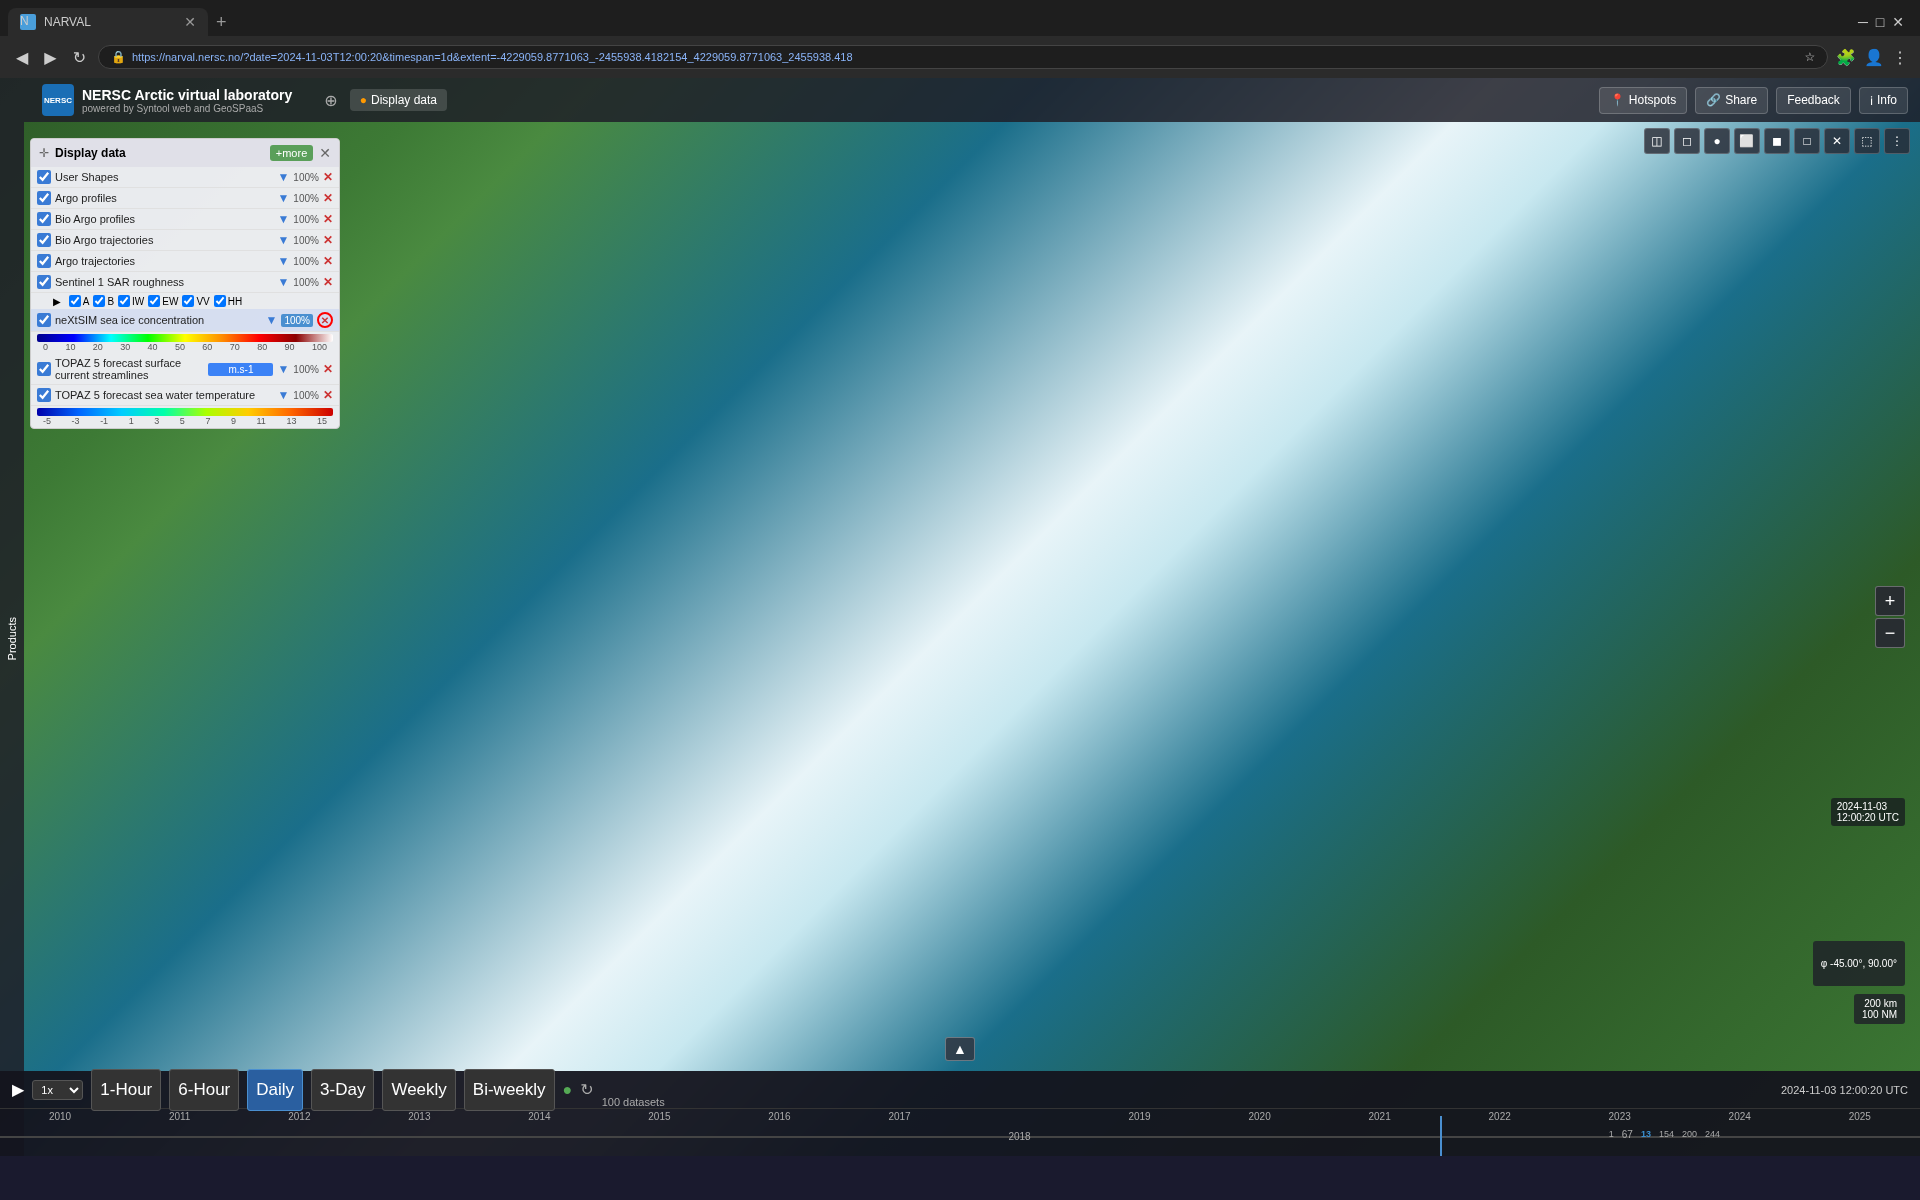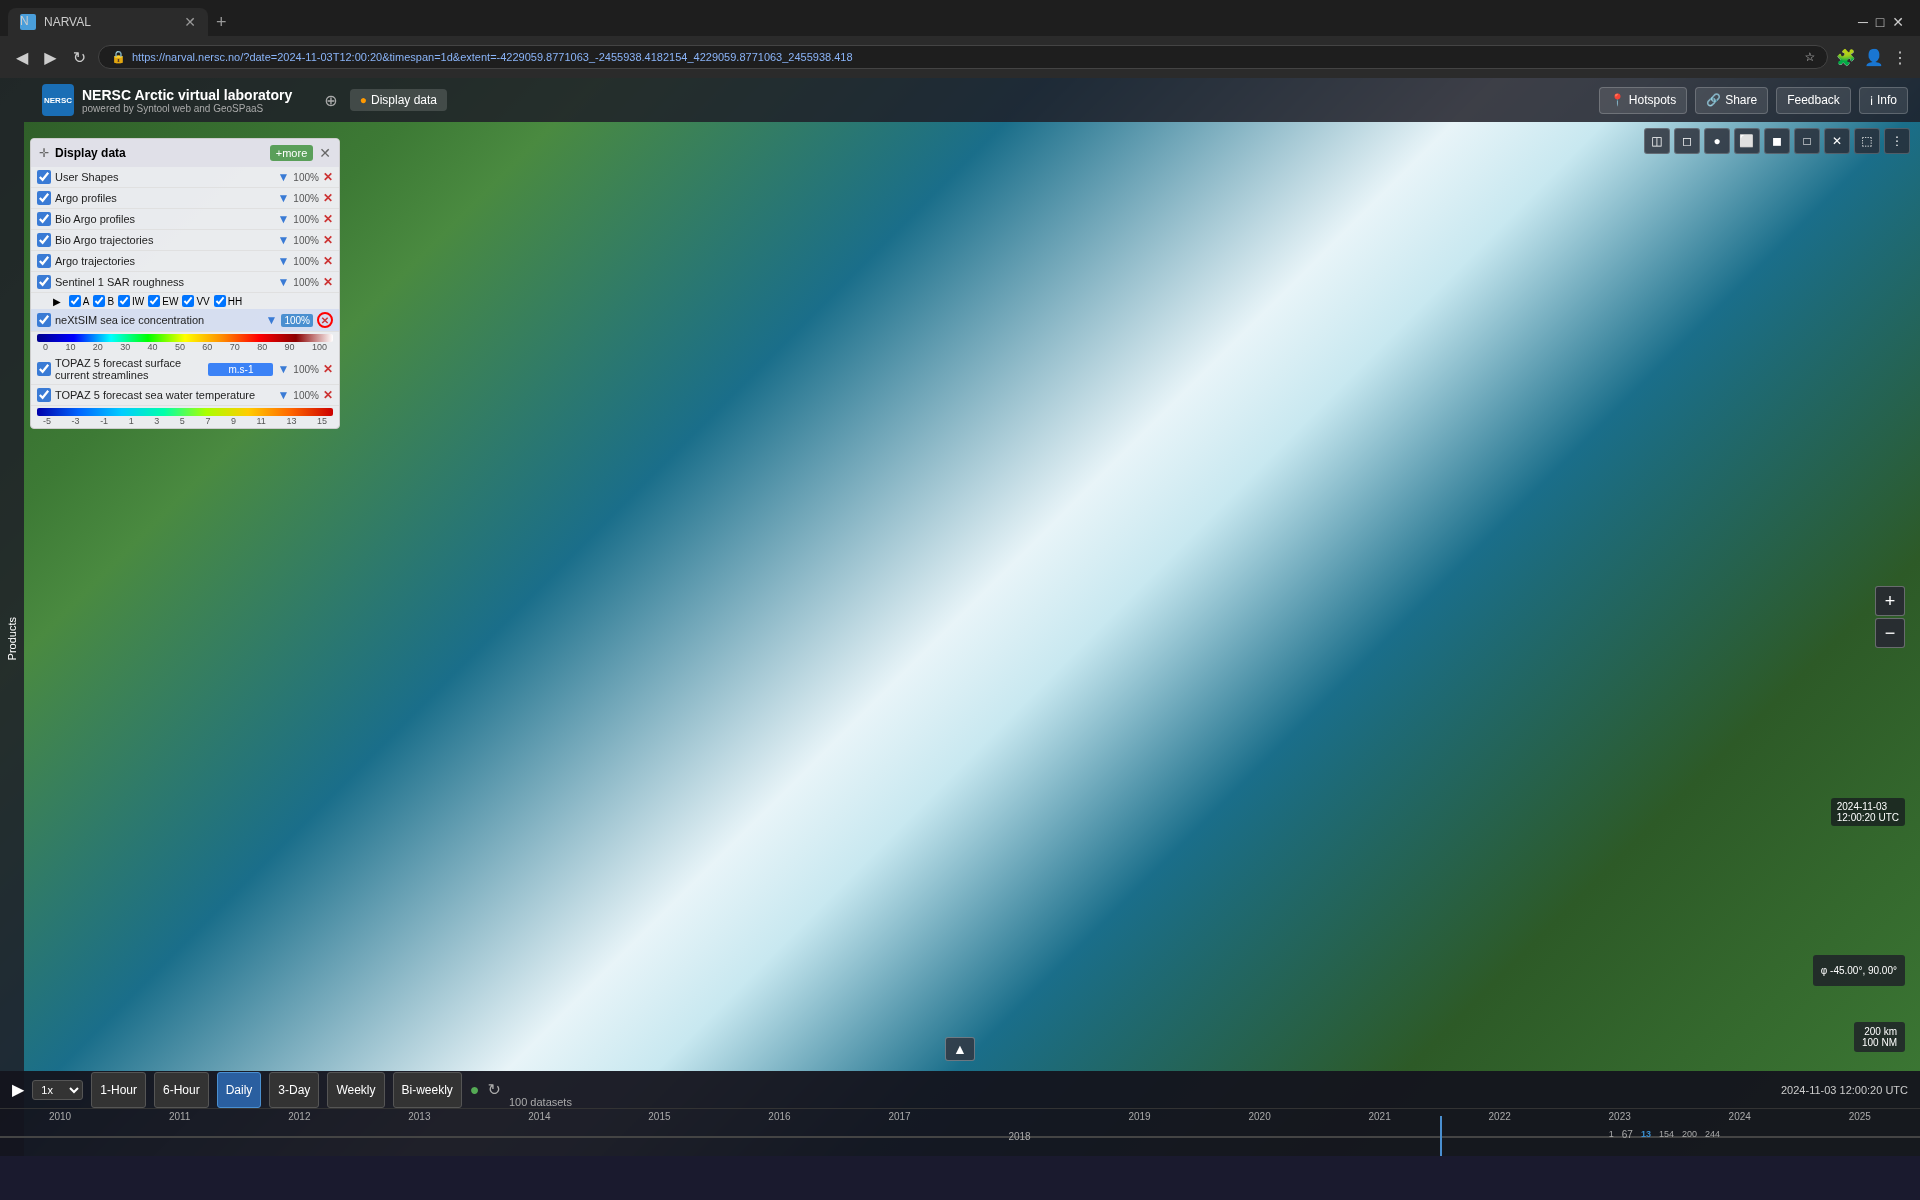--- a/index.html
+++ b/index.html
@@ -59,29 +59,29 @@
     .sub-check-item { display: flex; align-items: center; gap: 2px; }
     .nexisim-bar { padding: 2px 6px; }
     .scale-tick-row { display: flex; justify-content: space-between; font-size: 9px; color: #555; padding: 0 6px; }
     .unit-badge { background: #3b82f6; color: white; font-size: 10px; padding: 1px 20px; border-radius: 2px; }
     .temp-ticks { display: flex; justify-content: space-between; font-size: 9px; color: #555; padding: 0 6px; }
     .selected-row { background: rgba(100,150,255,0.15); }
 
     
     .zoom-controls { position: absolute; right: 15px; top: 50%; transform: translateY(-50%); display: flex; flex-direction: column; gap: 2px; z-index: 100; }
     .zoom-btn { background: rgba(40,40,50,0.9); color: white; border: 1px solid rgba(255,255,255,0.3); width: 30px; height: 30px; cursor: pointer; font-size: 18px; display: flex; align-items: center; justify-content: center; border-radius: 3px; }
-    .scale-indicator { position: absolute; right: 15px; bottom: 104px; background: rgba(30,30,40,0.8); color: white; font-size: 10px; padding: 4px 8px; border-radius: 3px; z-index: 100; text-align: right; }
-    .coords-display { position: absolute; right: 15px; bottom: 100px; background: rgba(30,30,40,0.8); color: white; font-size: 10px; padding: 10px 8px; border-radius: 3px; z-index: 100; }
+    .scale-indicator { position: absolute; right: 15px; bottom: 132px; background: rgba(30,30,40,0.8); color: white; font-size: 10px; padding: 4px 8px; border-radius: 3px; z-index: 100; text-align: right; }
+    .coords-display { position: absolute; right: 15px; bottom: 100px; background: rgba(30,30,40,0.8); color: white; font-size: 10px; padding: 17px 8px; border-radius: 3px; z-index: 100; }
 
     
     .bottom-bar { position: absolute; bottom: 0; left: 0; right: 0; height: 85px; background: rgba(20,20,30,0.95); z-index: 100; }
     .timeline-controls { display: flex; align-items: center; gap: 8px; padding: 6px 12px; border-bottom: 1px solid #333; height: 38px; }
     .play-btn { color: white; cursor: pointer; font-size: 16px; }
     .speed-select { background: #333; color: white; border: 1px solid #555; border-radius: 3px; padding: 2px 4px; font-size: 11px; cursor: pointer; }
-    .time-btn { background: #333; color: white; border: 1px solid #555; border-radius: 3px; padding: 10px 8px; font-size: 12px; cursor: pointer; }
+    .time-btn { background: #333; color: white; border: 1px solid #555; border-radius: 3px; padding: 10px 8px; font-size: 17px; cursor: pointer; }
     .time-btn.active { background: #2a5fa0; border-color: #4a8fd0; }
     .live-btn { color: #5a5; font-size: 16px; cursor: pointer; }
     .refresh-btn { color: #aaa; font-size: 16px; cursor: pointer; }
     .dataset-count { color: #aaa; font-size: 11px; margin-top: 24px; }
     .current-time { margin-left: auto; color: #ccc; font-size: 11px; }
     .timeline-scroll { height: 47px; position: relative; overflow: hidden; }
     .timeline-cursor { position: absolute; bottom: 0; width: 2px; background: #4a8fd0; height: 40px; left: 75%; }
     .timeline-track { position: absolute; bottom: 18px; left: 0; right: 0; height: 2px; background: #444; }
 
     

